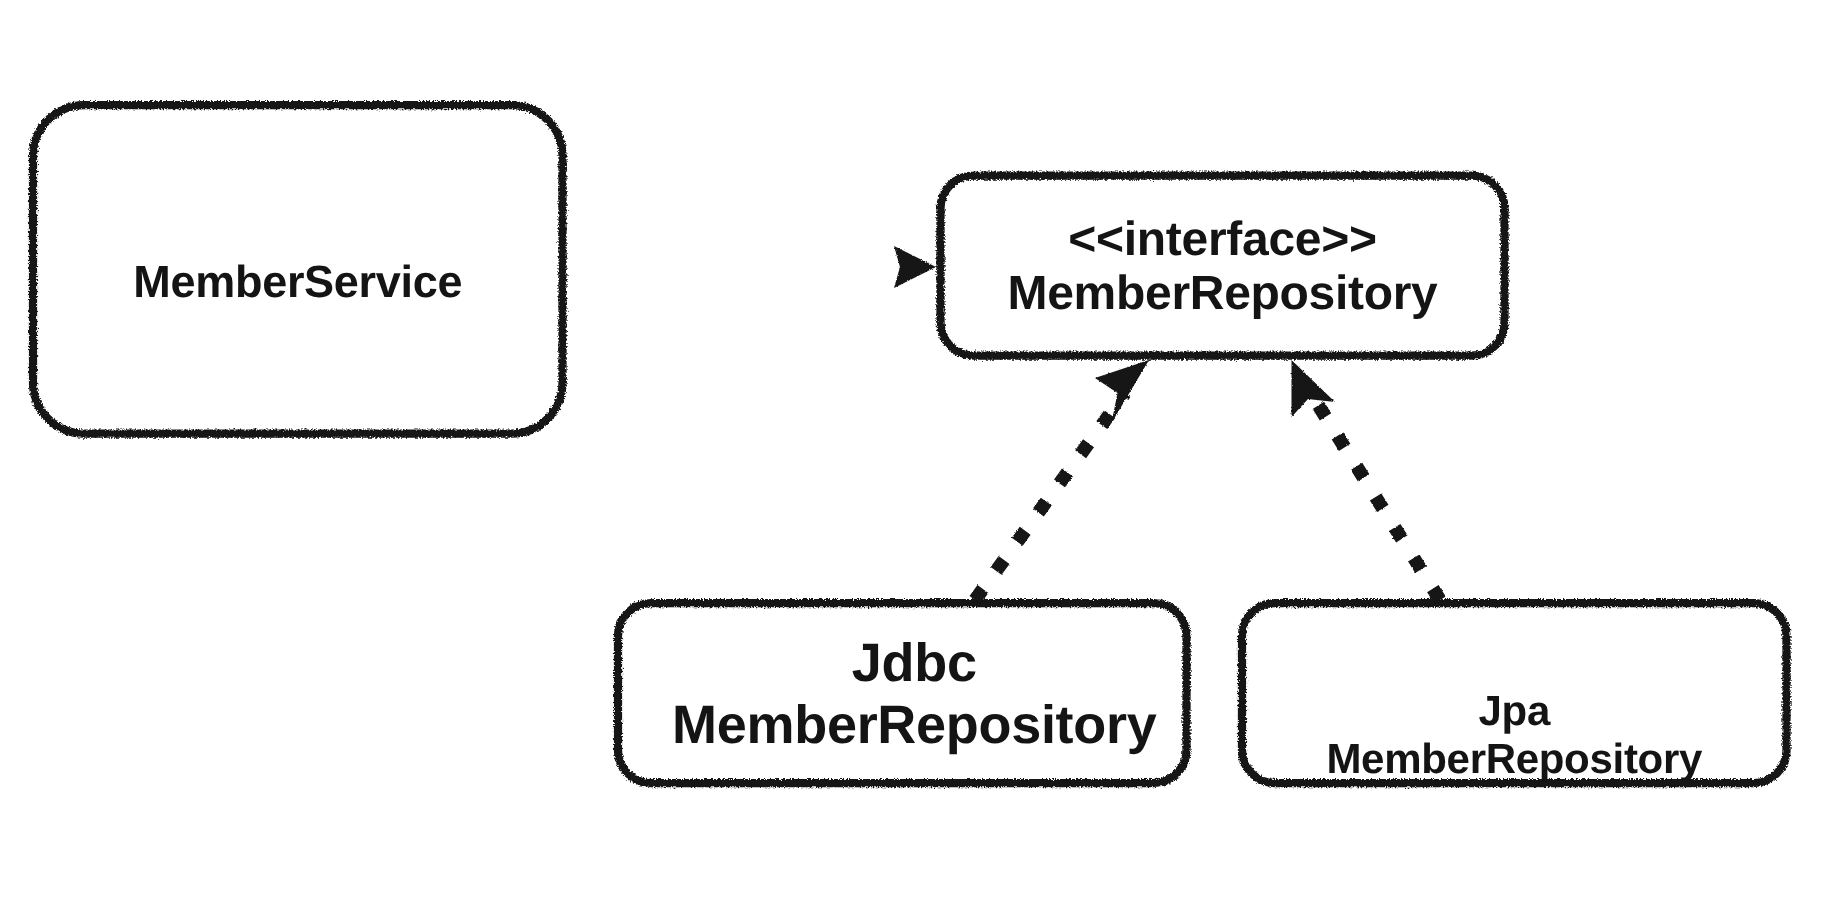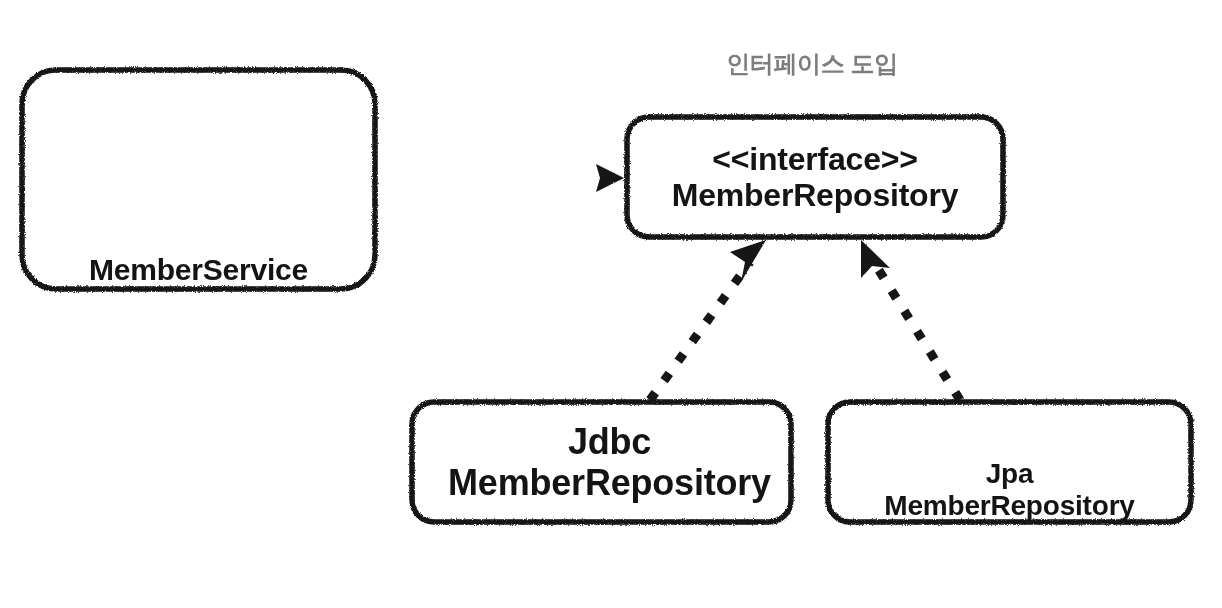--- a/index.html
+++ b/index.html
@@ -39,24 +39,23 @@
     letter-spacing: -0.2px;
     line-height: 1.14;
     background: transparent;
   }
   .node-label {
     display: block;
     white-space: pre-line;
   }
 
   #node-member-service {
-    left: 22px;  top: 68px;
+    left: 22px;  top: 80px;
     width: 353px; height: 219px;
     font-size: 30px;
-    align-items: flex-end;
   }
   #node-member-repository {
     left: 627px; top: 117px;
     width: 376px; height: 120px;
     font-size: 32px;
   }
   #node-jdbc-member-repository {
     left: 420px; top: 402px;
     width: 379px; height: 120px;
     font-size: 36px;
@@ -137,18 +136,17 @@
   <div class="node" id="node-jdbc-member-repository">
     <span class="node-label">Jdbc
 MemberRepository</span>
   </div>
 
   <div class="node" id="node-jpa-member-repository">
     <span class="node-label">Jpa
 MemberRepository</span>
   </div>
 
-  <div class="caption" id="caption-interface-intro">인터페이스 도입</div>
 
 
 
 
 </div>
 
 </body></html>

